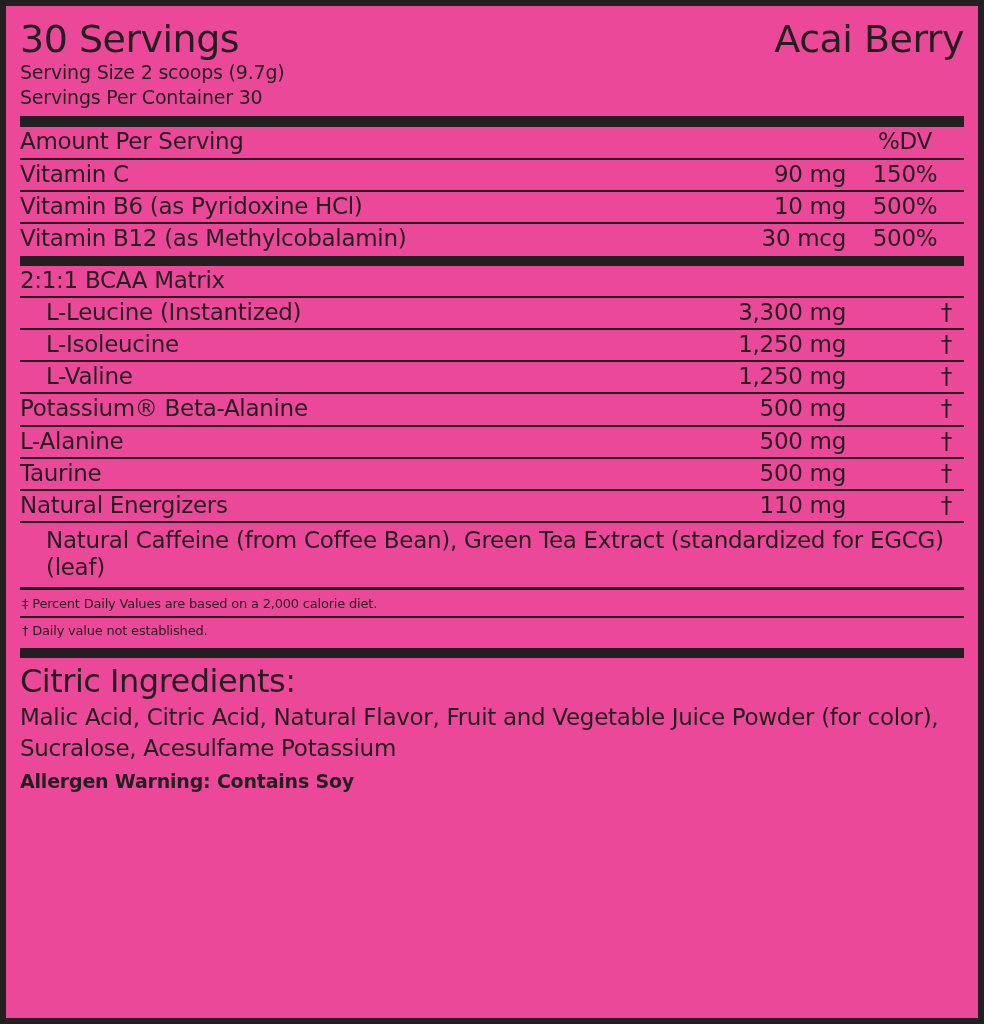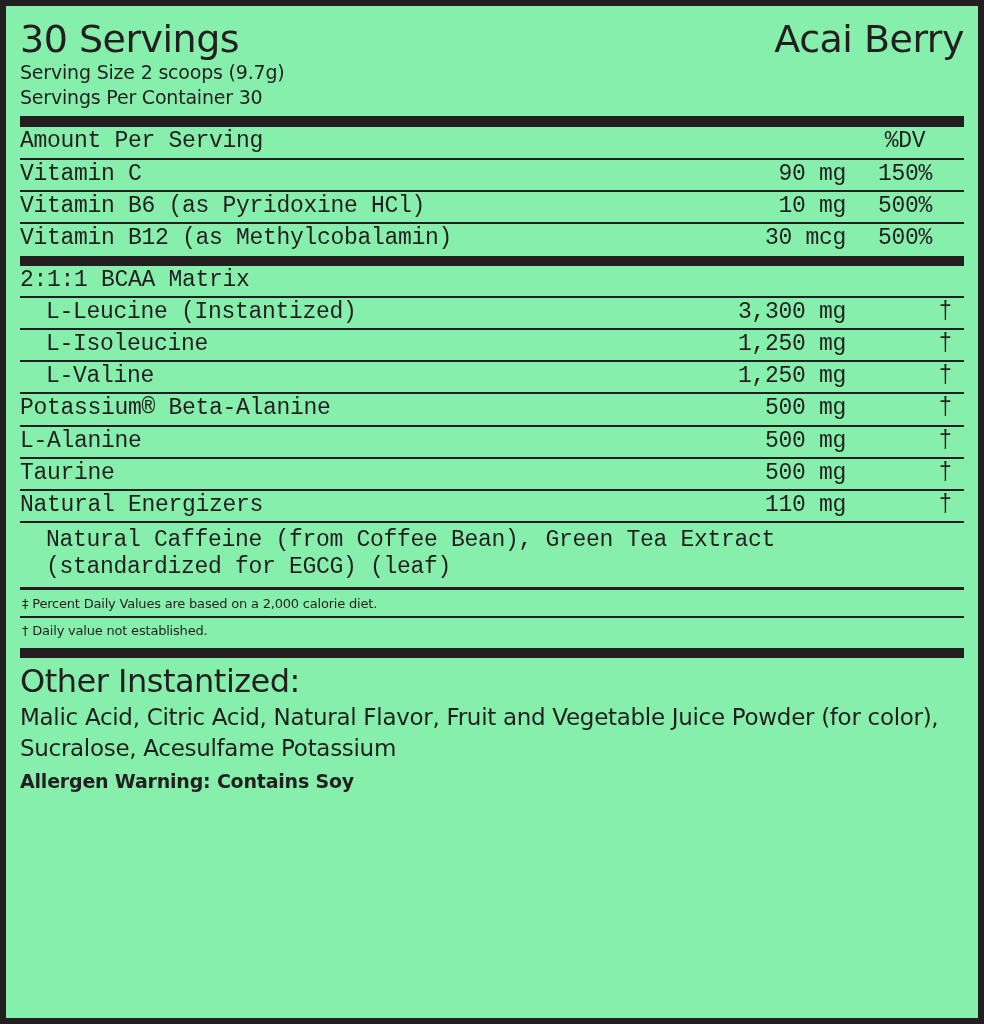--- a/index.html
+++ b/index.html
@@ -12,21 +12,21 @@
     height: 1024px;
     font-family: "DejaVu Sans", sans-serif;
     color: #231f20;
   }
   .panel {
     box-sizing: border-box;
     width: 984px;
     height: 1024px;
     border: 6px solid #231f20;
     padding: 10px 14px 6px 14px;
-    background: #86efac;
+    background: #ec4899;
   }
   .inner {
     width: 100%;
   }
   
   .header-row {
     display: flex;
     align-items: baseline;
     justify-content: space-between;
     margin-top: 4px;
@@ -59,21 +59,20 @@
     border-bottom: 2px solid #231f20;
   }
   .rule-med {
     border-bottom: 3px solid #231f20;
   }
   
   table.facts {
     width: 100%;
     border-collapse: collapse;
     table-layout: fixed;
-    font-family: Liberation Mono, monospace;
   }
   table.facts td {
     padding: 1px 0 2px 0;
     font-size: 23px;
     line-height: 1.18;
     letter-spacing: -0.3px;
     vertical-align: baseline;
   }
   .col-name { width: auto; }
   .col-amt  { width: 170px; text-align: right; }
@@ -221,21 +220,21 @@
       </table>
 
     <div class="rule-med"></div>
 
     <div class="footnote">‡ Percent Daily Values are based on a 2,000 calorie diet.</div>
     <div class="rule-thin"></div>
     <div class="footnote second">† Daily value not established.</div>
 
     <div class="rule-thick-2"></div>
 
-    <div class="other-title">Other Instantized:</div>
+    <div class="other-title">Citric Ingredients:</div>
     <div class="other-body">Malic Acid, Citric Acid, Natural Flavor, Fruit and Vegetable Juice Powder (for color), Sucralose, Acesulfame Potassium</div>
 
     <div class="allergen">
       <span>Allergen Warning:</span>
       <span class="normal">Contains Soy</span>
     </div>
 
   </div>
 </div>
 

